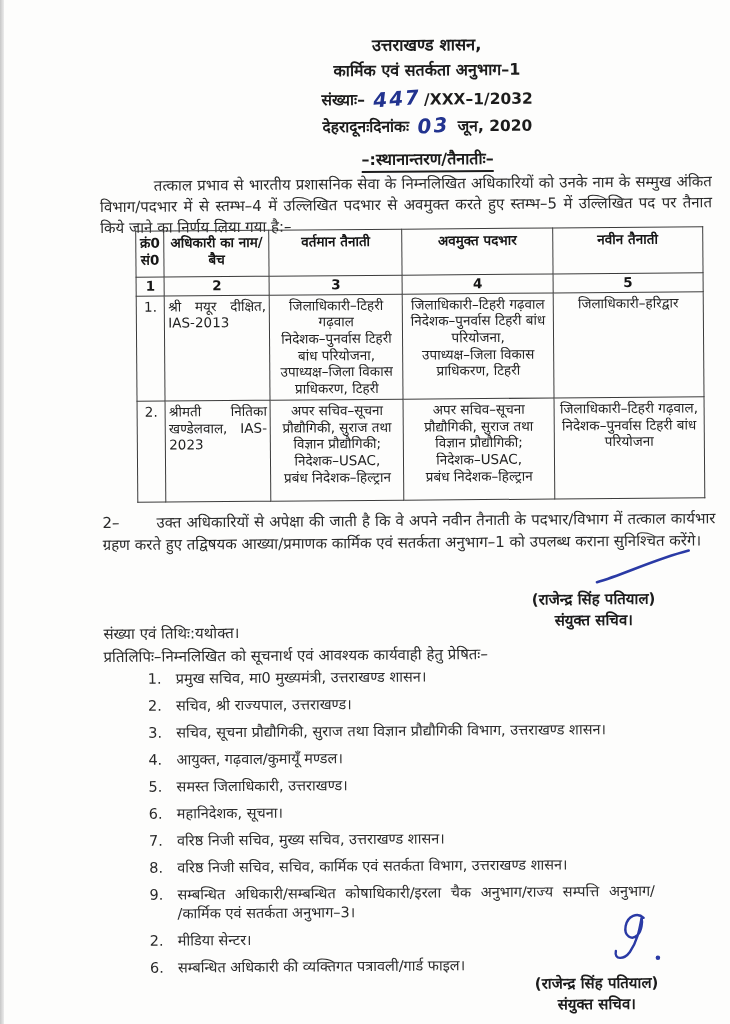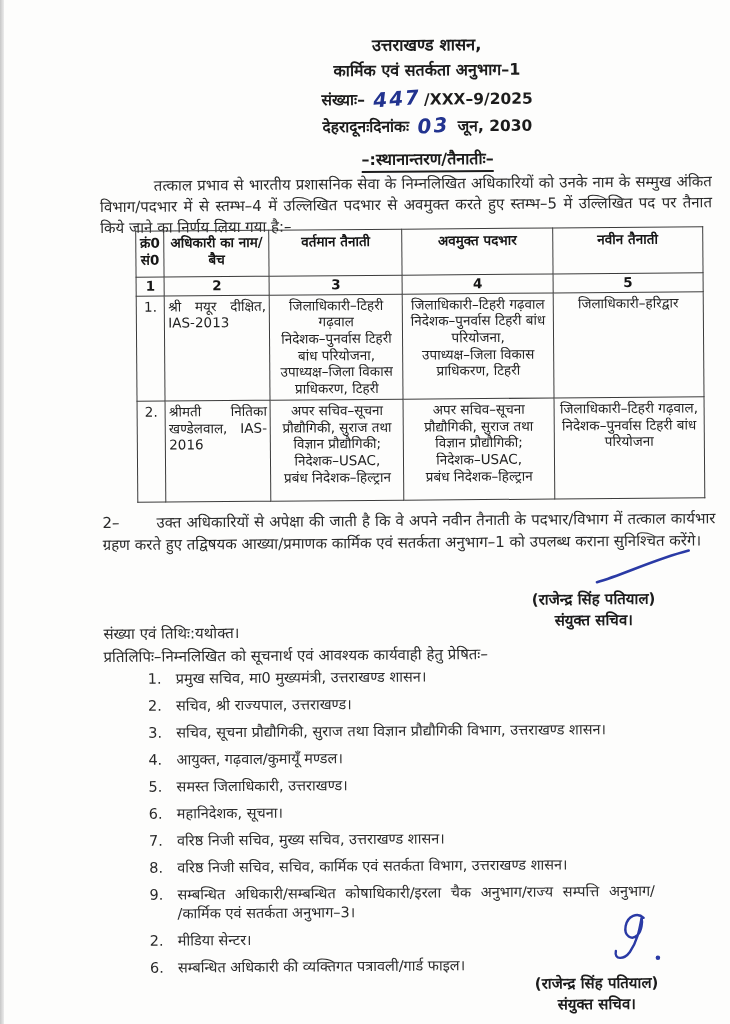--- a/index.html
+++ b/index.html
@@ -65,22 +65,22 @@
 <body>
 
 <div class="photo">
   <div class="edge-left"></div>
 
   <div class="doc">
 
     <div class="doc-header">
       <div class="h-org">उत्तराखण्ड शासन,</div>
       <div class="h-dept">कार्मिक एवं सतर्कता अनुभाग–1</div>
-      <div class="h-num"><span>संख्याः–</span> <span class="hand">447</span><span>/XXX–9/2025</span></div>
-      <div class="h-date"><span>देहरादूनःदिनांकः</span> <span class="hand">03</span> <span>जून, 2030</span></div>
+      <div class="h-num"><span>संख्याः–</span> <span class="hand">447</span><span>/XXX–1/2032</span></div>
+      <div class="h-date"><span>देहरादूनःदिनांकः</span> <span class="hand">03</span> <span>जून, 2020</span></div>
       <div class="subject-wrap"><span class="subject">–:स्थानान्तरण/तैनातीः–</span></div>
     </div>
 
     <p class="para1">तत्काल प्रभाव से भारतीय प्रशासनिक सेवा के निम्नलिखित अधिकारियों को उनके नाम के सम्मुख अंकित विभाग/पदभार में से स्तम्भ–4 में उल्लिखित पदभार से अवमुक्त करते हुए स्तम्भ–5 में उल्लिखित पद पर तैनात किये जाने का निर्णय लिया गया है:–</p>
 
     <table class="transfer-table">
       <colgroup>
         <col style="width:5%">
           <col style="width:18.5%">
           <col style="width:23.5%">
@@ -109,21 +109,21 @@
           <td class="pre c">जिलाधिकारी–टिहरी गढ़वाल
 निदेशक–पुनर्वास टिहरी बांध परियोजना,
 उपाध्यक्ष–जिला विकास प्राधिकरण, टिहरी</td>
           <td class="pre c">जिलाधिकारी–टिहरी गढ़वाल
 निदेशक–पुनर्वास टिहरी बांध परियोजना,
 उपाध्यक्ष–जिला विकास प्राधिकरण, टिहरी</td>
           <td class="pre c">जिलाधिकारी–हरिद्वार</td>
         </tr>
         <tr class="row-2">
           <td class="sno">2.</td>
-          <td class="name-cell">श्रीमती नितिका खण्डेलवाल, IAS-2016</td>
+          <td class="name-cell">श्रीमती नितिका खण्डेलवाल, IAS-2023</td>
           <td class="pre c">अपर सचिव–सूचना प्रौद्यौगिकी, सुराज तथा विज्ञान प्रौद्यौगिकी;
 निदेशक–USAC,
 प्रबंध निदेशक–हिल्ट्रान</td>
           <td class="pre c">अपर सचिव–सूचना प्रौद्यौगिकी, सुराज तथा विज्ञान प्रौद्यौगिकी;
 निदेशक–USAC,
 प्रबंध निदेशक–हिल्ट्रान</td>
           <td class="pre c">जिलाधिकारी–टिहरी गढ़वाल,
 निदेशक–पुनर्वास टिहरी बांध परियोजना</td>
         </tr>
       </tbody>

